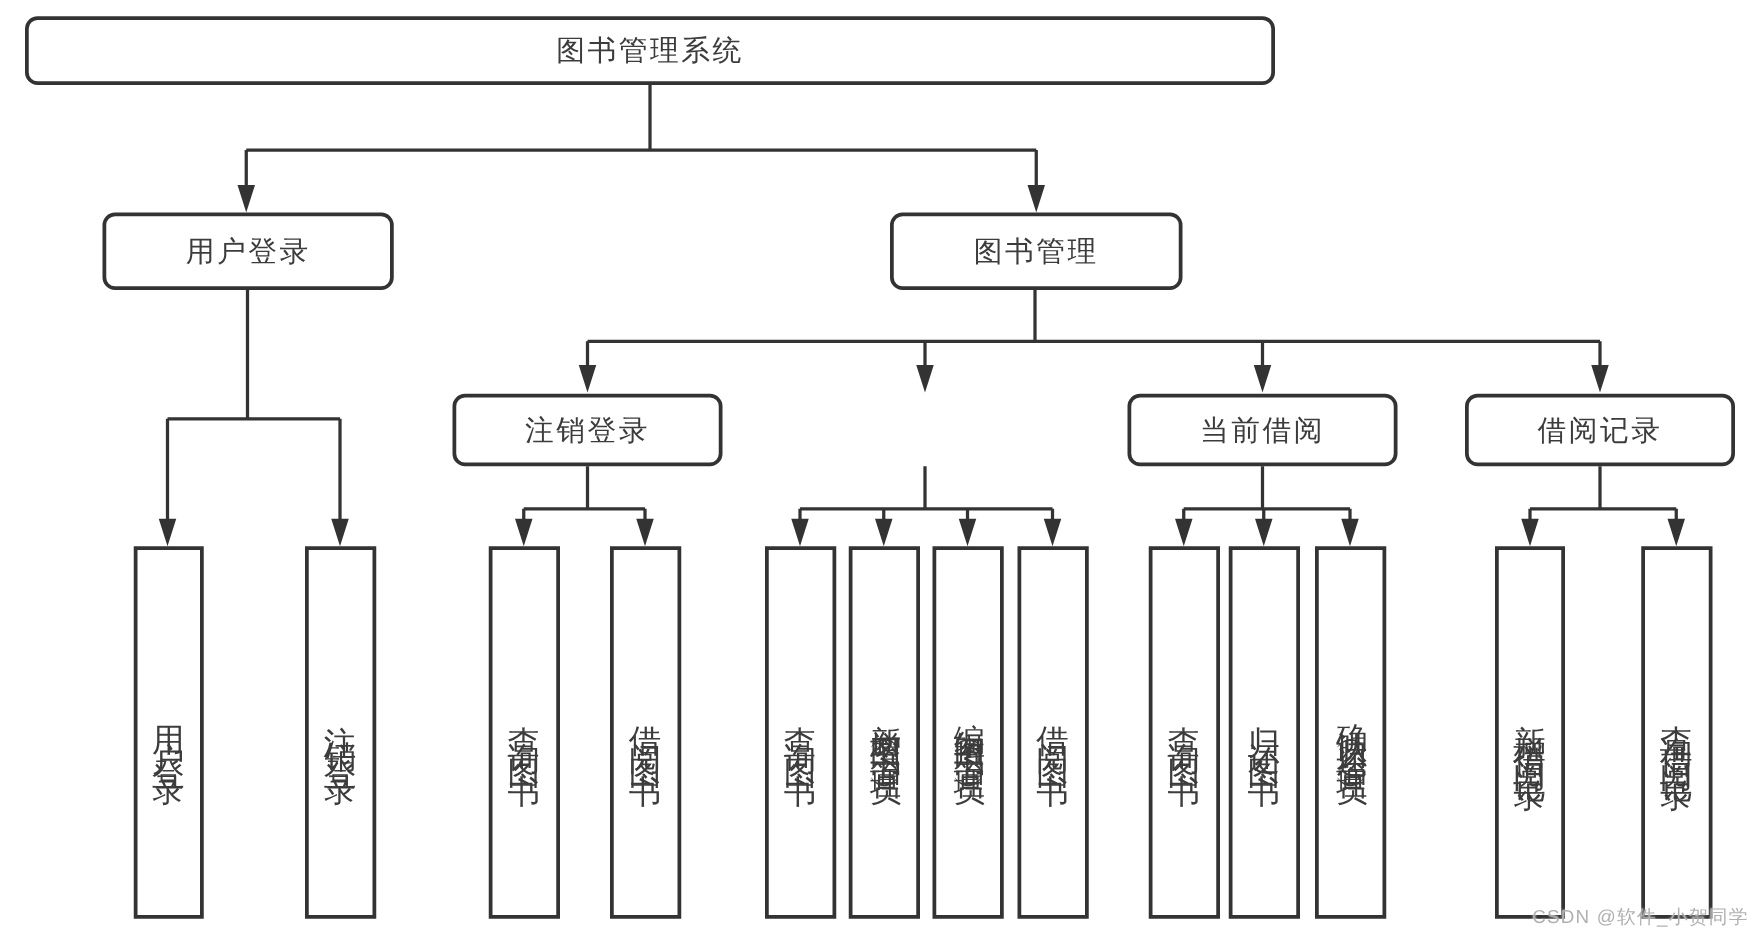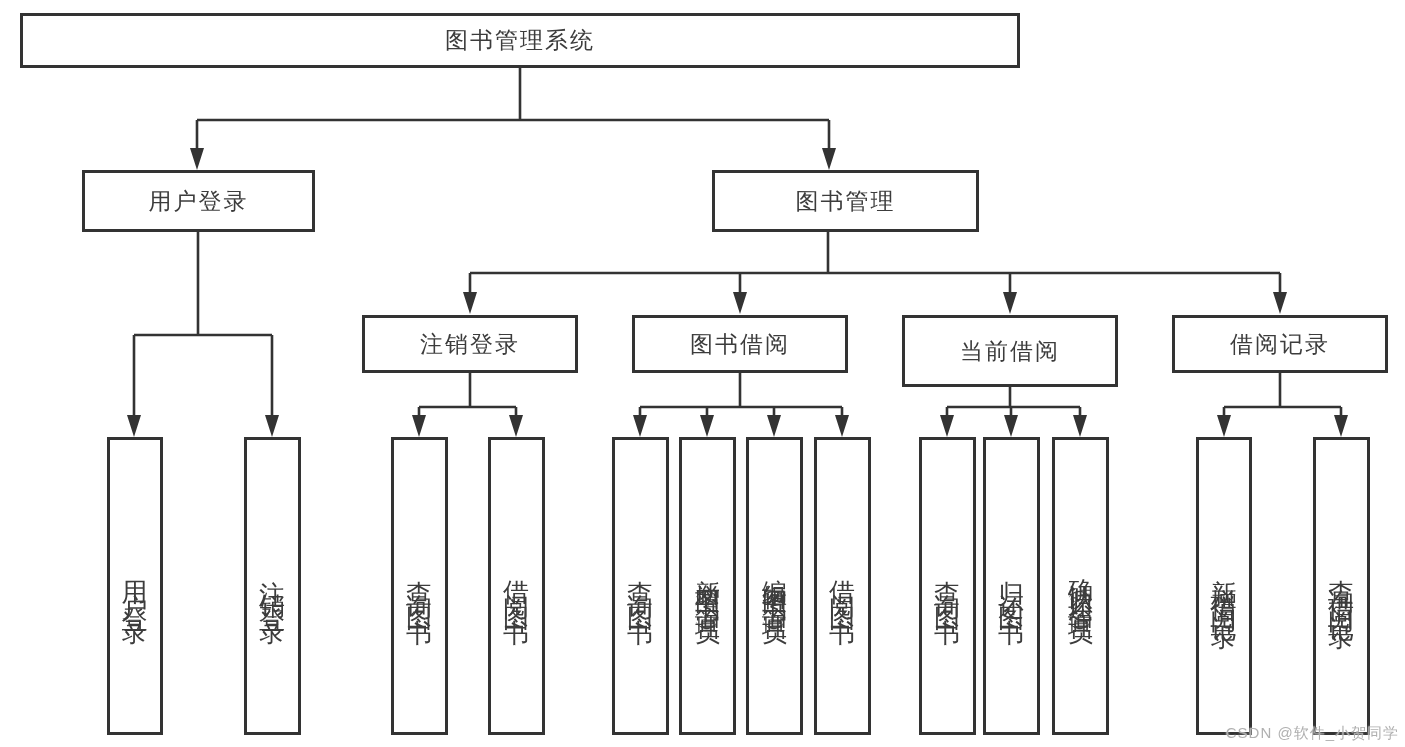--- a/index.html
+++ b/index.html
@@ -14,21 +14,21 @@
   .node{
     position:absolute;
     box-sizing:border-box;
     background:#ffffff;
     border:3px solid #333333;
     display:flex;
     align-items:center;
     justify-content:center;
     color:#3c3c3c;
   }
-  .hnode{font-size:23px;letter-spacing:2px;white-space:nowrap;}
+  .hnode{font-size:23px;letter-spacing:2px;white-space:nowrap;border-radius:10px;}
   .leaf{top:437px;height:298px;width:57px;}
   .leaf .vtext{
     writing-mode:vertical-rl;
     text-orientation:mixed;
     font-size:26px;
     letter-spacing:13px;
     line-height:1;
     color:#3c3c3c;
   }
   .leaf .vtext.mid{letter-spacing:9px;}
@@ -68,31 +68,28 @@
          M1217 415 L1231 415 L1224 437 Z  M1334 415 L1348 415 L1341 437 Z" fill="#333333" stroke="none"></path>
   </svg>
 
   <div class="node hnode" style="left:20px;top:13px;width:1000px;height:55px;">
     <span>图书管理系统</span>
   </div>
 
   <div class="node hnode" style="left:82px;top:170px;width:233px;height:62px;">
     <span>用户登录</span>
   </div>
-  <div class="node hnode" style="left:712px;top:170px;width:267px;height:62px;">
+  <div class="node hnode" style="left:712px;top:170px;width:234px;height:62px;">
     <span>图书管理</span>
   </div>
 
   <div class="node hnode" style="left:362px;top:315px;width:216px;height:58px;">
     <span>注销登录</span>
   </div>
-  <div class="node hnode" style="left:632px;top:315px;width:216px;height:58px;">
-    <span>图书借阅</span>
-  </div>
-  <div class="node hnode" style="left:902px;top:315px;width:216px;height:72px;">
+  <div class="node hnode" style="left:902px;top:315px;width:216px;height:58px;">
     <span>当前借阅</span>
   </div>
   <div class="node hnode" style="left:1172px;top:315px;width:216px;height:58px;">
     <span>借阅记录</span>
   </div>
 
   <div class="node leaf" style="left:107px;width:56px;">
     <span class="vtext">用户登录</span>
   </div>
   <div class="node leaf" style="left:244px;">

